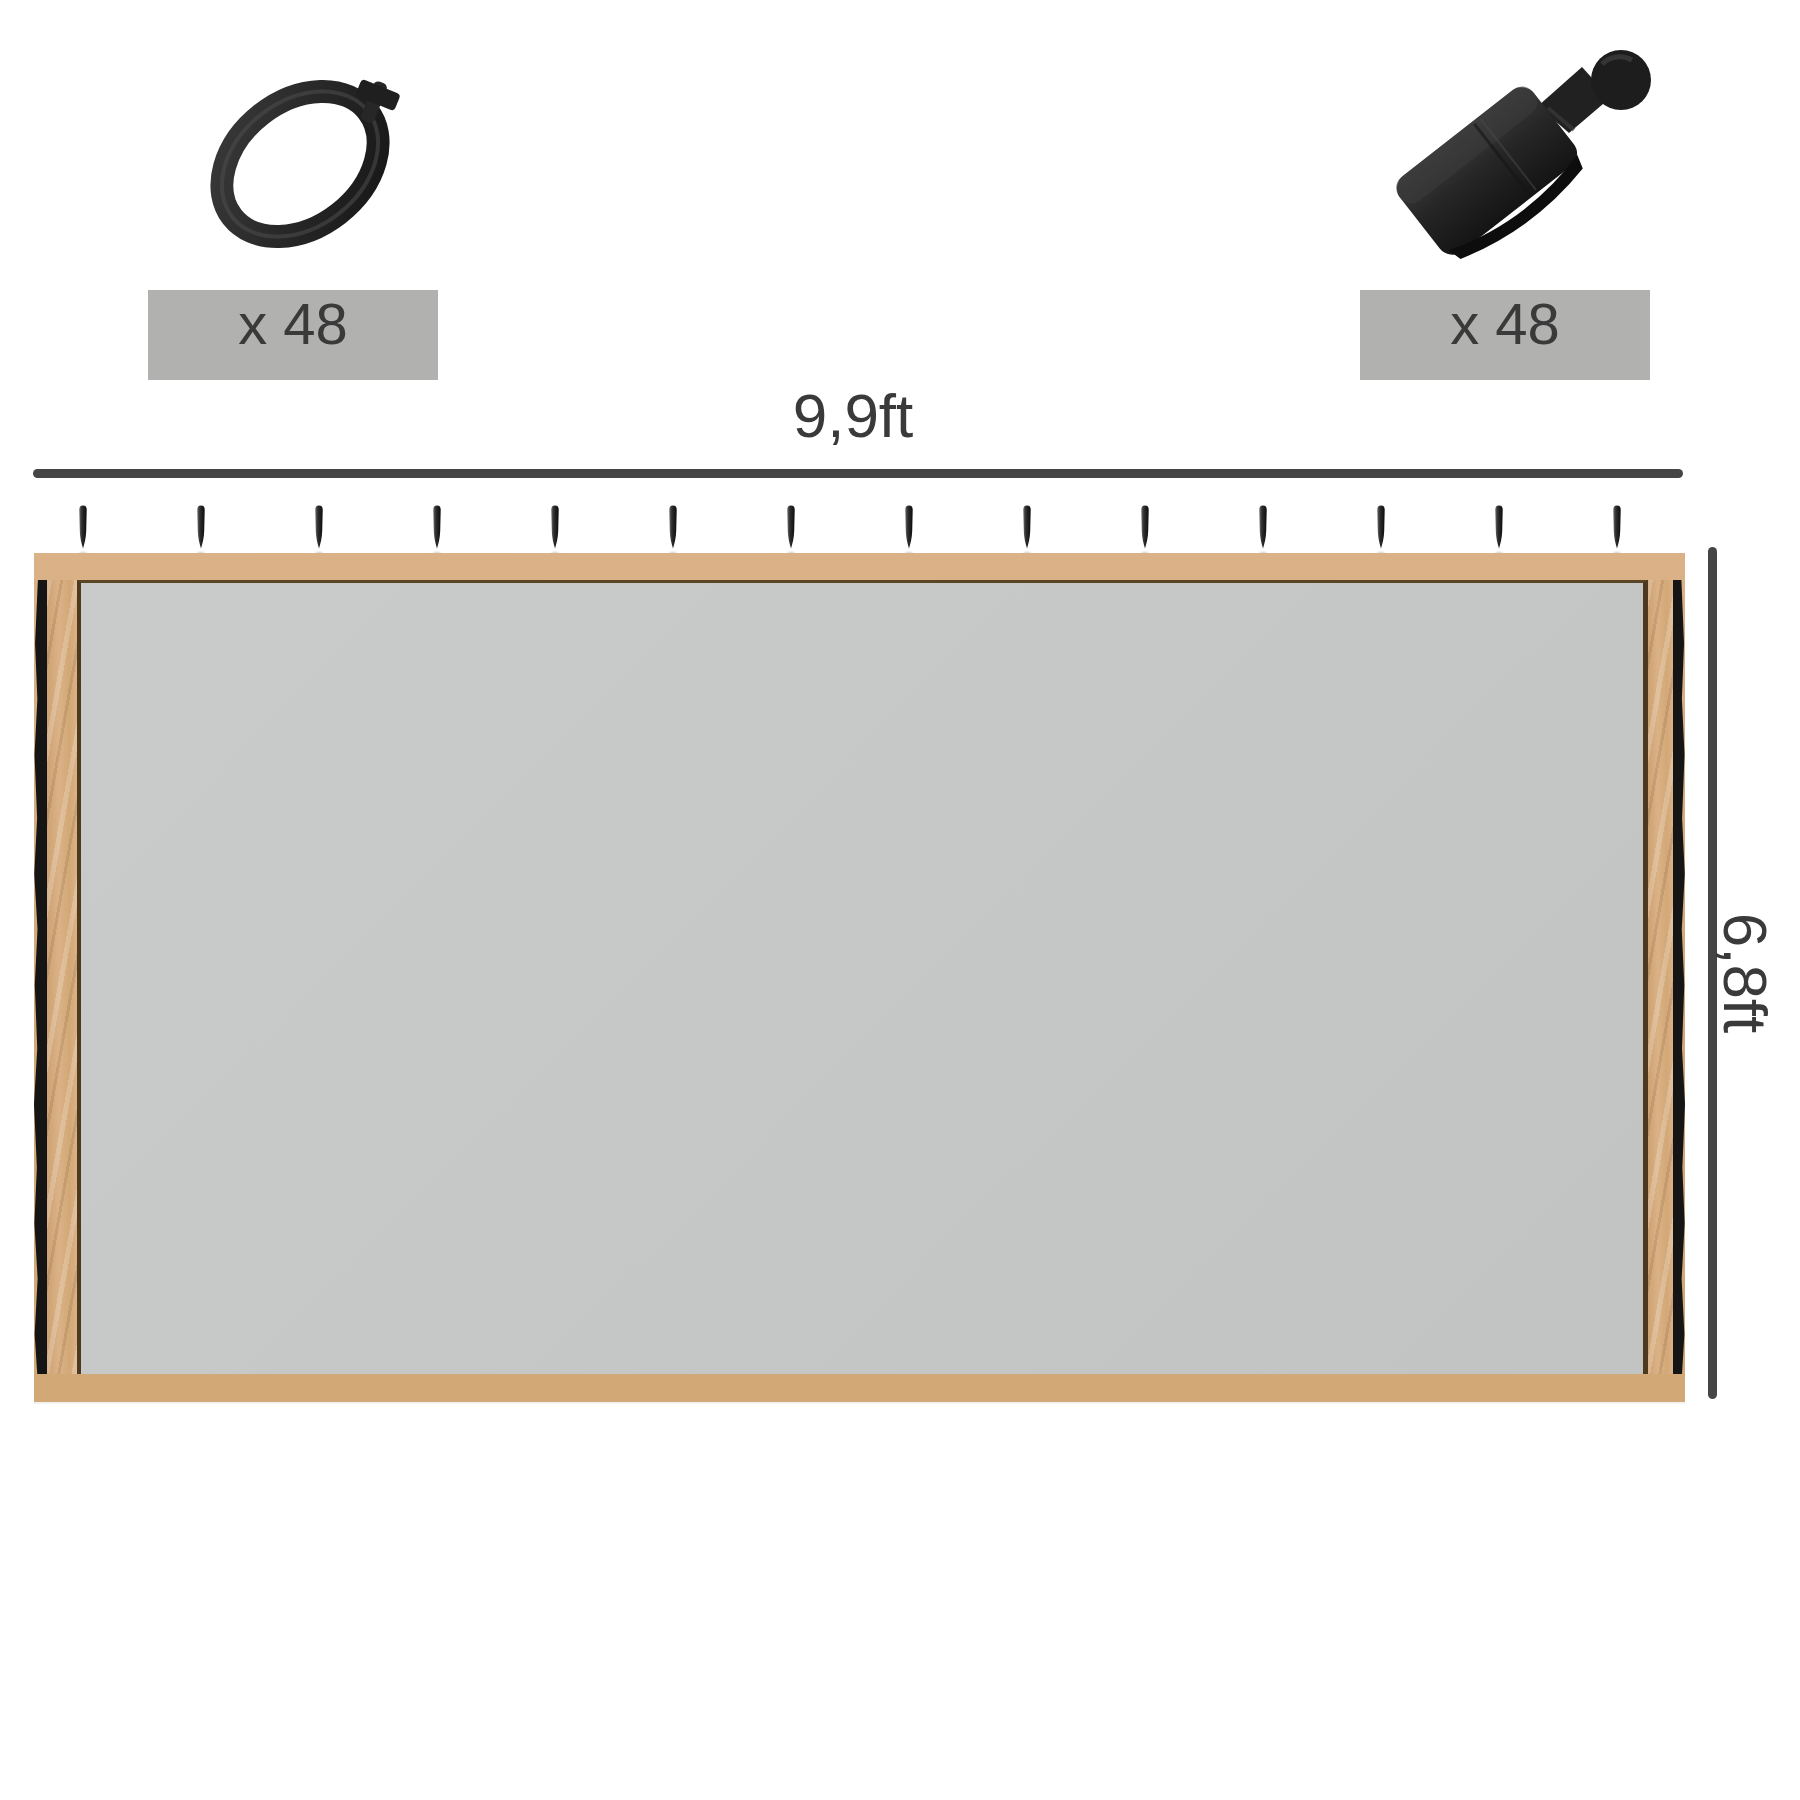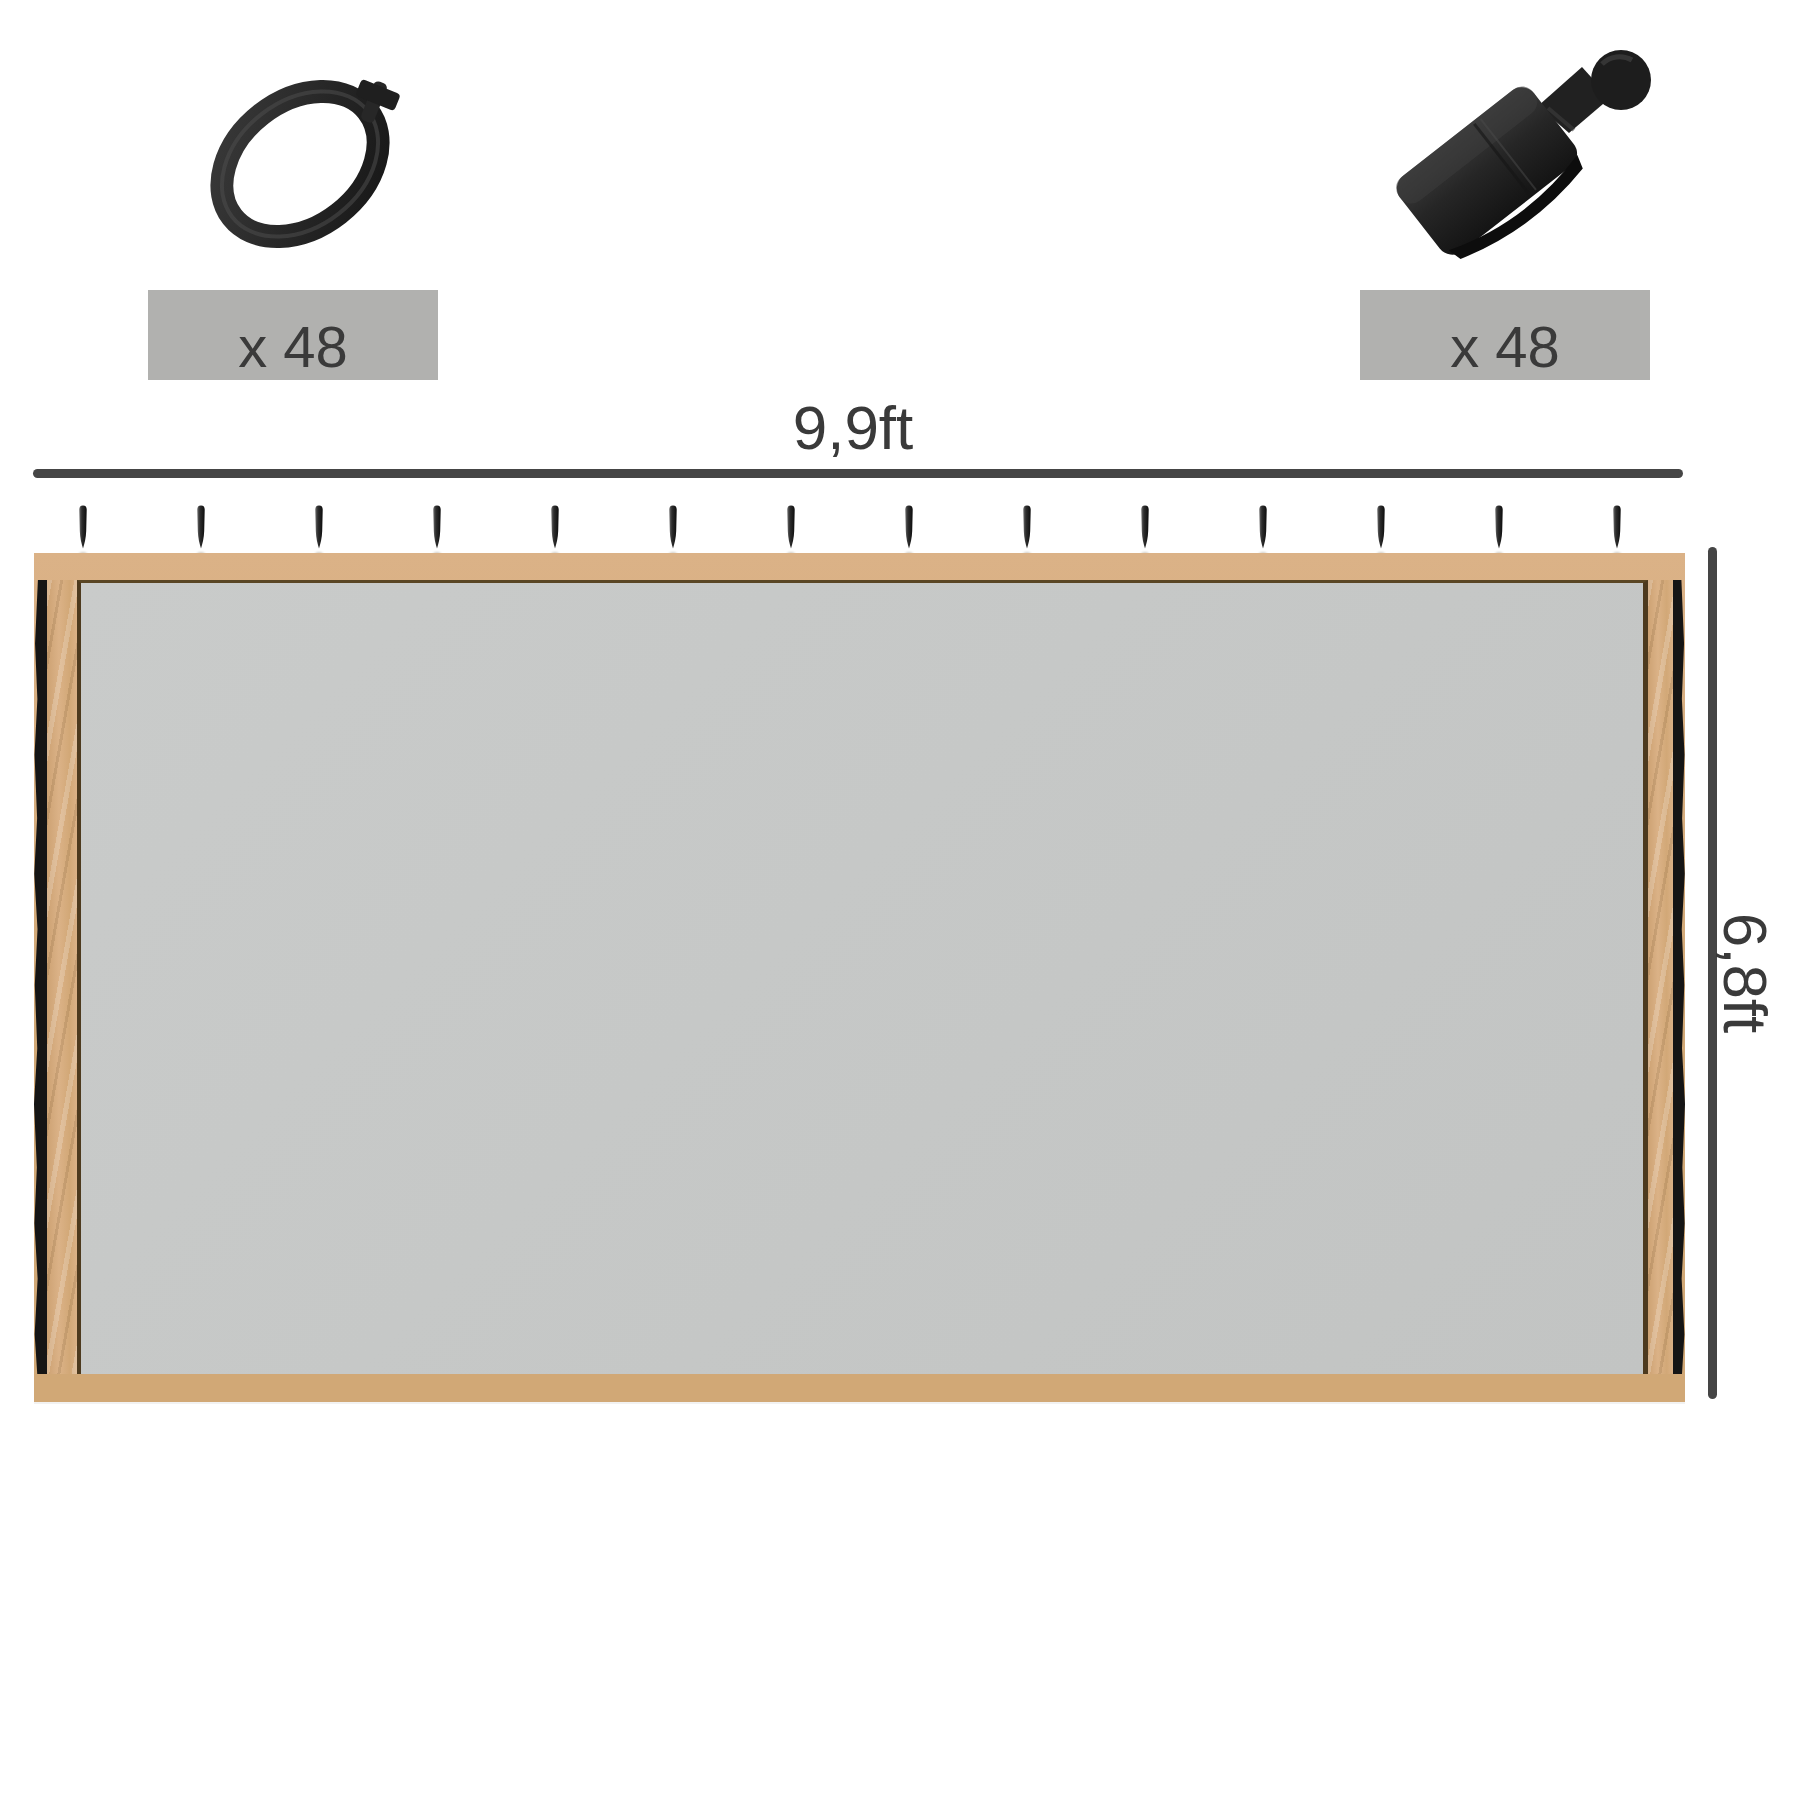--- a/index.html
+++ b/index.html
@@ -7,37 +7,37 @@
     position:relative;width:1800px;height:1800px;overflow:hidden;
     background:var(--background,#ffffff);
     font-family:"Liberation Sans", sans-serif;
     color:var(--text,#3a3a3a);
   }
 
   
   .count-label{
     position:absolute;width:290px;height:90px;
     background:var(--label-bg,#b1b1af);
-    display:flex;align-items:flex-end;justify-content:center;
+    display:flex;align-items:flex-start;justify-content:center;
     font-size:58px;color:var(--text,#3a3a3a);
   }
   .count-label.ring{left:148px;top:290px;}
   .count-label.clip{left:1360px;top:290px;}
 
   
   .dim-line{position:absolute;background:var(--dim-line,#454545);border-radius:6px;}
   .dim-line.h{left:33px;top:469px;width:1650px;height:9px;}
   .dim-line.v{left:1708px;top:547px;width:9px;height:852px;}
 
   .dim-label{
     position:absolute;width:240px;height:64px;
     display:flex;align-items:center;justify-content:center;
     font-size:62px;color:var(--text,#3a3a3a);white-space:nowrap;
   }
-  .dim-label.w{left:733px;top:395px;}
+  .dim-label.w{left:733px;top:383px;}
   .dim-label.h{left:1626px;top:941px;transform:rotate(90deg);}
 
   
   svg.part-icon{position:absolute;}
   svg.ring-icon{left:192px;top:52px;width:220px;height:215px;}
   svg.clip-icon{left:1388px;top:38px;width:280px;height:230px;}
 
   
   .panel{
     position:absolute;left:34px;top:553px;width:1651px;height:849px;

